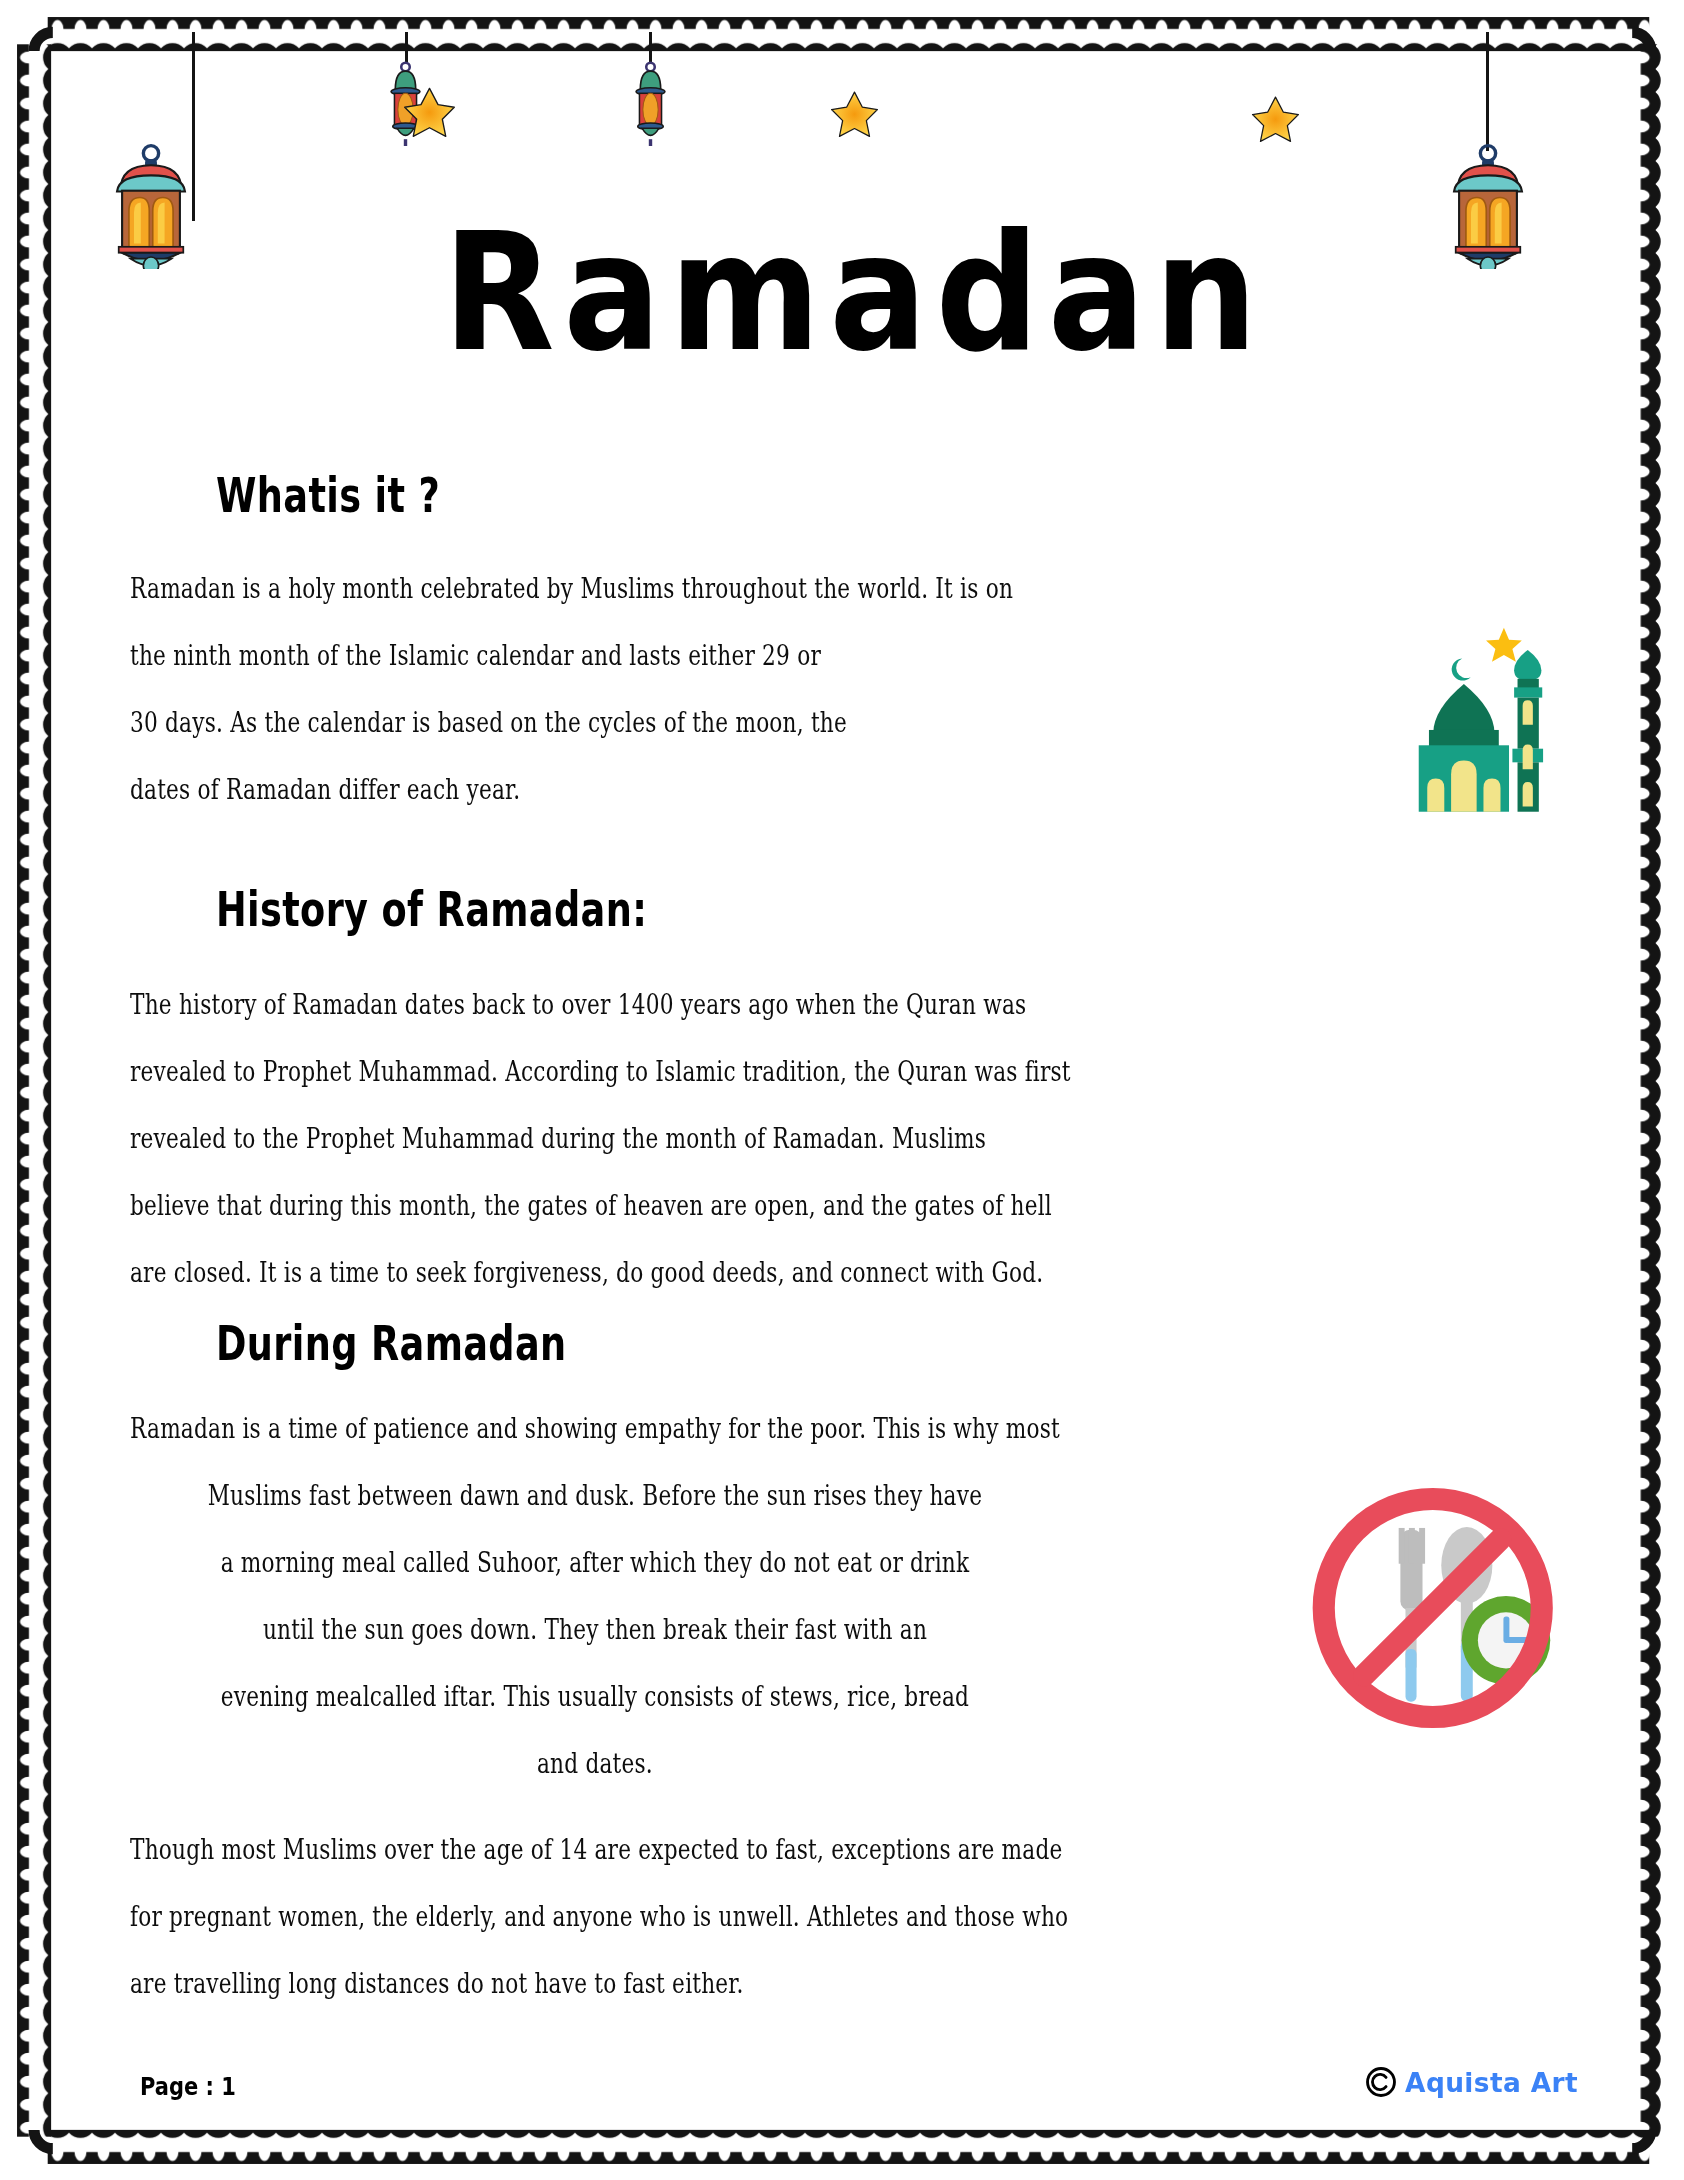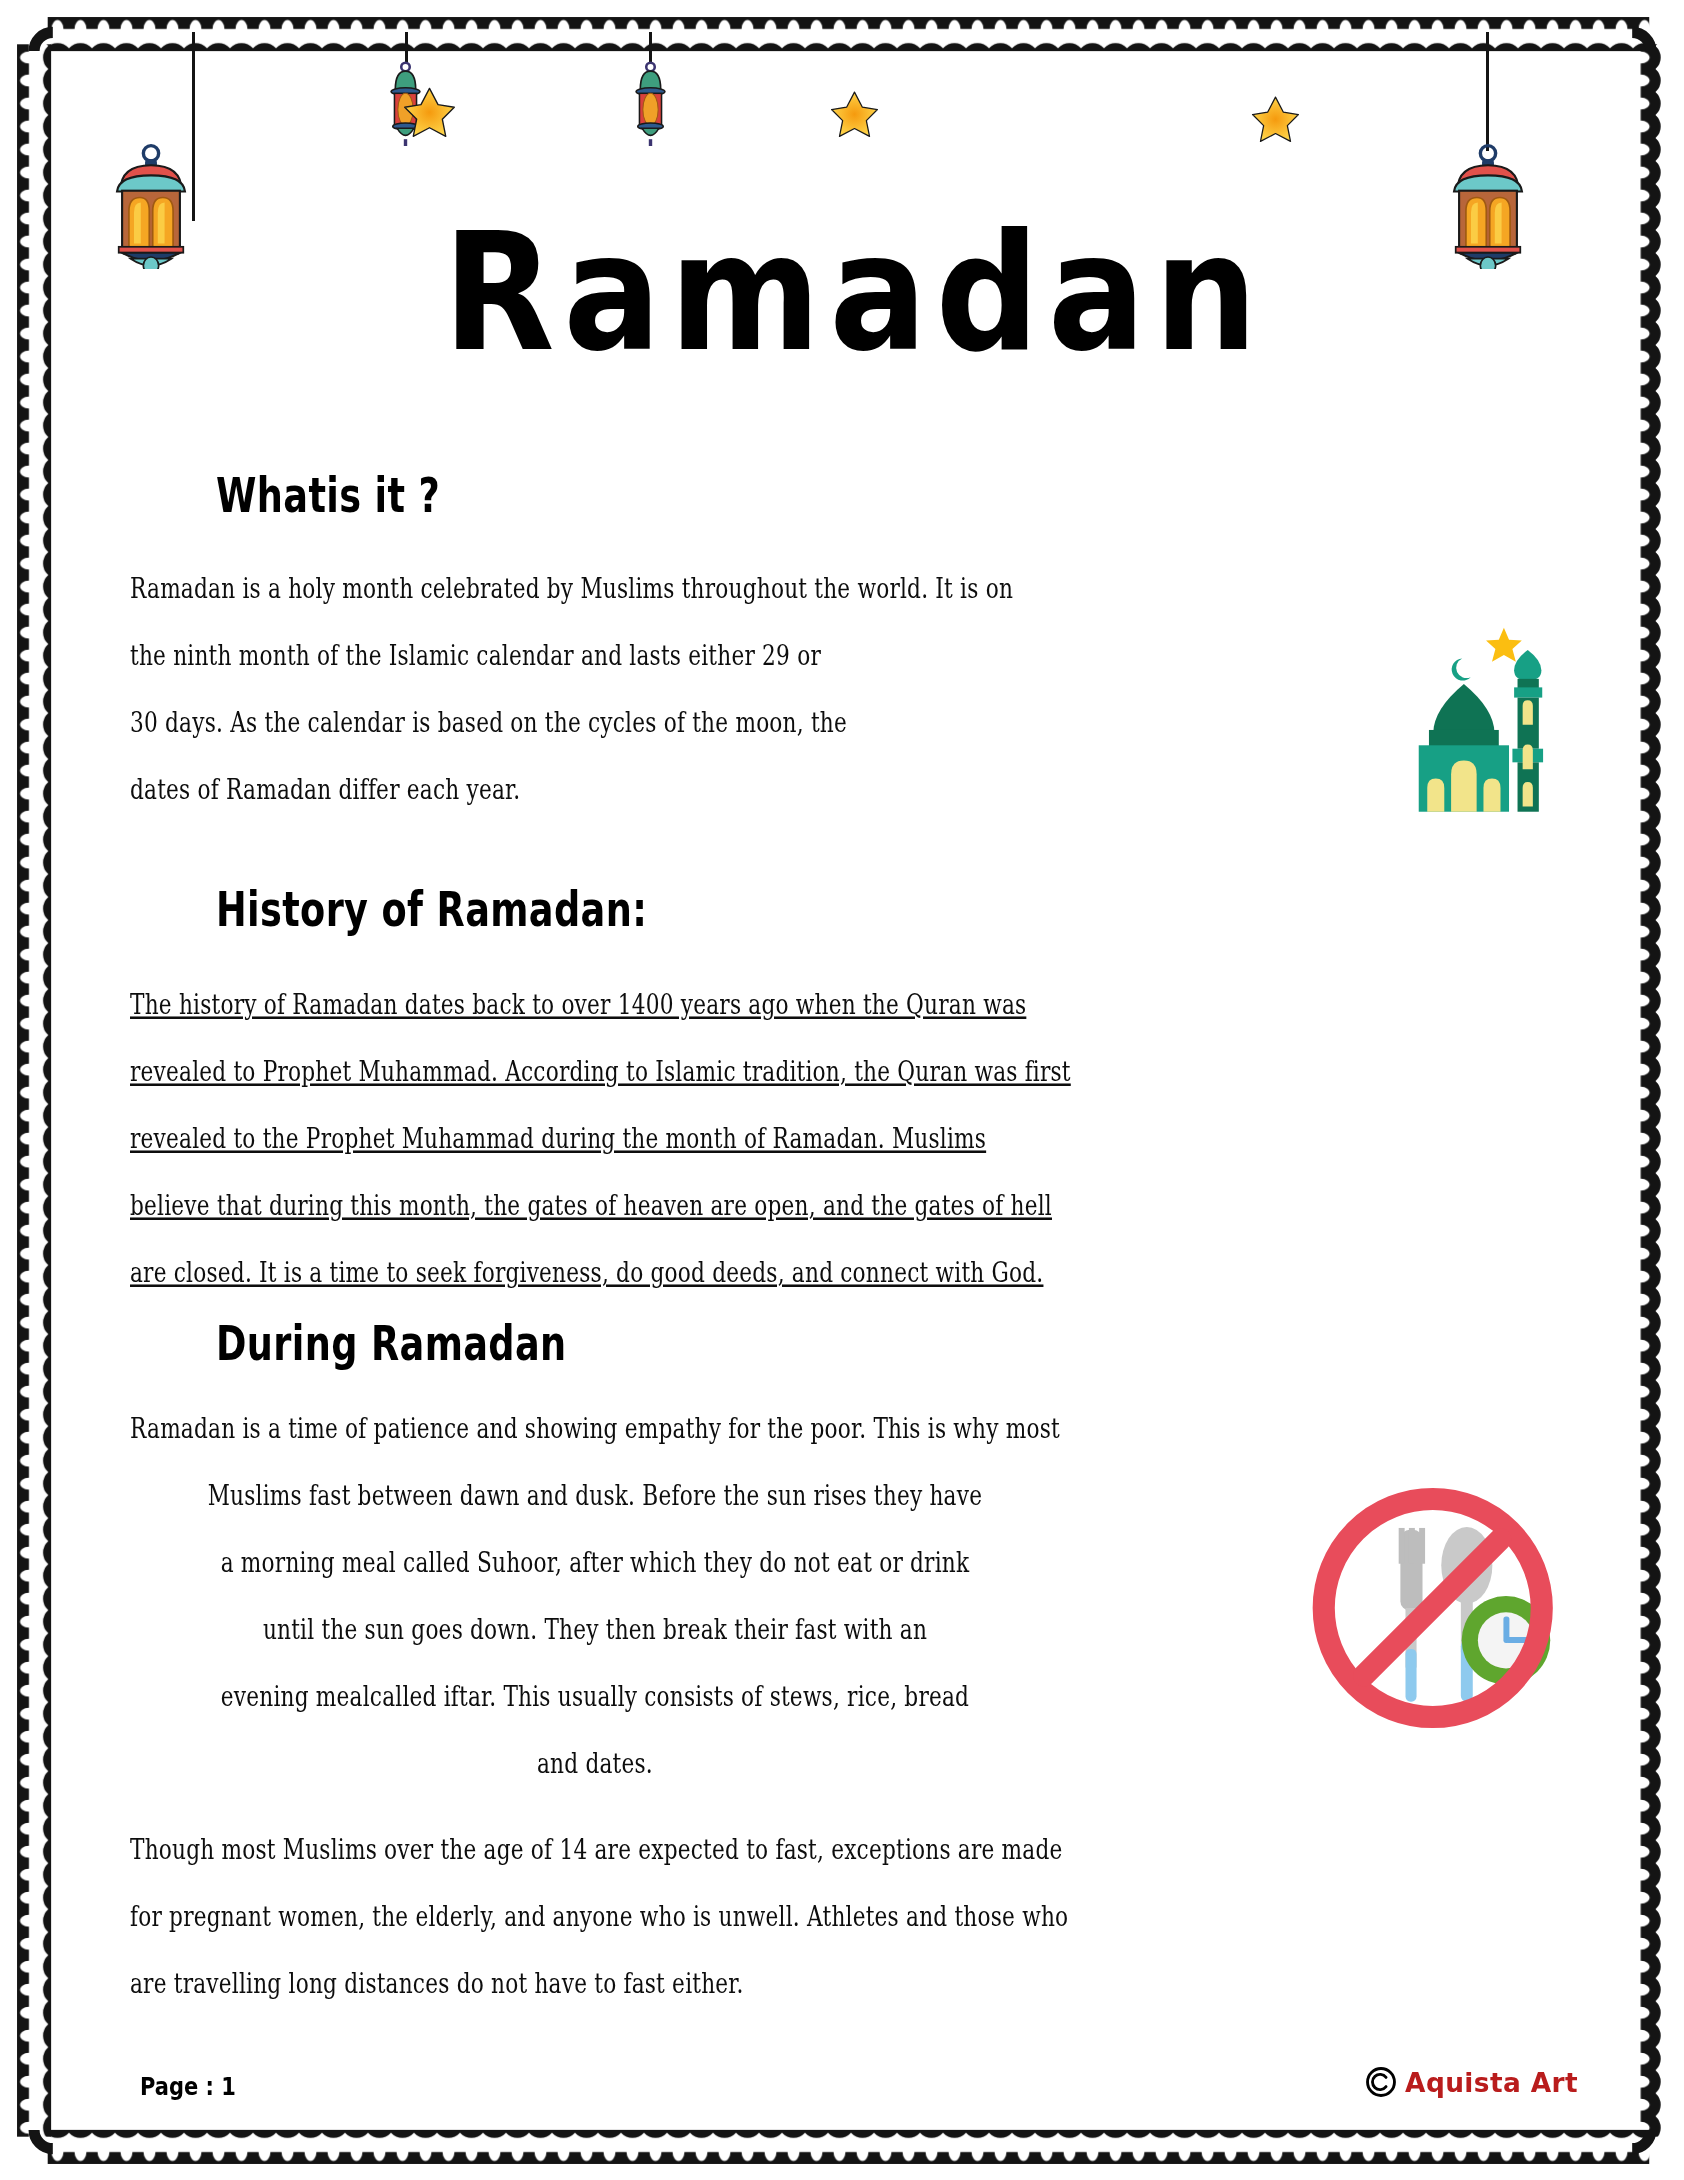--- a/index.html
+++ b/index.html
@@ -70,21 +70,21 @@
     transform:scaleY(1.2); transform-origin:left top;
     z-index:15;
   }
   #footer-credit{
     position:absolute; right:119px; top:2066px;
     display:flex; align-items:center; gap:8.5px;
     z-index:15;
   }
   #footer-credit .cr-txt{
     font-family:"DejaVu Sans", sans-serif;
-    font-weight:700; font-size:26.4px; color:#b91c1c;
+    font-weight:700; font-size:26.4px; color:#3b82f6;
     letter-spacing:0.4px;
   }
 
   
   .illus{ position:absolute; z-index:13; }
 </style>
 </head>
 <body>
 
 <div id="sheet">
@@ -205,21 +205,21 @@
     <rect x="192" y="104" width="25" height="60" fill="#0F7354"></rect>
     <rect x="186" y="164" width="36" height="16" fill="#17A085"></rect>
     <rect x="192" y="180" width="25" height="58" fill="#0F7354"></rect>
     <path d="M198 136 v-22 q0 -7 6 -7 q6 0 6 7 v22 Z" fill="#F2E48A"></path>
     <path d="M198 188 v-22 q0 -7 6 -7 q6 0 6 7 v22 Z" fill="#F2E48A"></path>
     <path d="M198 232 v-22 q0 -7 6 -7 q6 0 6 7 v22 Z" fill="#F2E48A"></path>
   </svg>
 
   <div class="section-head" style="left:204px; top:882px;">History of Ramadan:</div>
 
-  <div class="para" style="left:118px; top:971px;text-decoration:underline;">
+  <div class="para" style="left:118px; top:971px;">
     <span class="ln">The history of Ramadan dates back to over 1400 years ago when the Quran was</span>
     <span class="ln">revealed to Prophet Muhammad. According to Islamic tradition, the Quran was first</span>
     <span class="ln"> revealed to the Prophet Muhammad during the month of Ramadan. Muslims</span>
     <span class="ln">believe that during this month, the gates of heaven are open, and the gates of hell</span>
     <span class="ln"> are closed. It is a time to seek forgiveness, do good deeds, and connect with God.</span>
   </div>
 
   <div class="section-head" style="left:204px; top:1316px;">During Ramadan</div>
 
   <div class="para" style="left:118px; top:1395px;text-align:center;">

